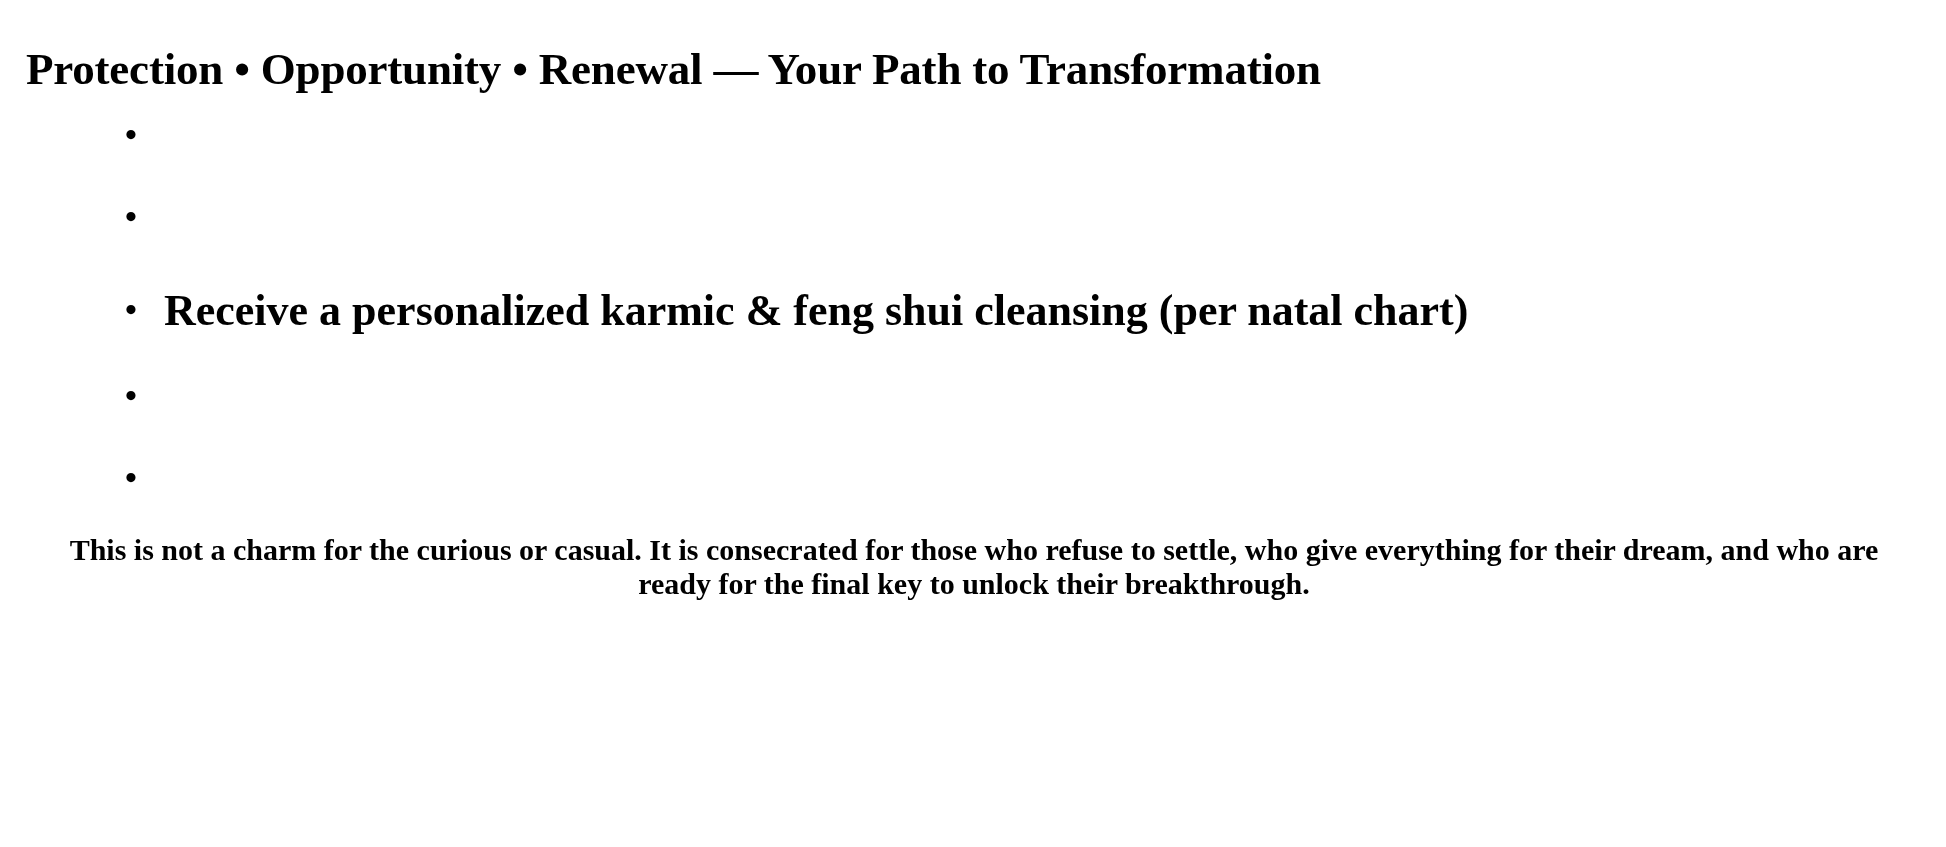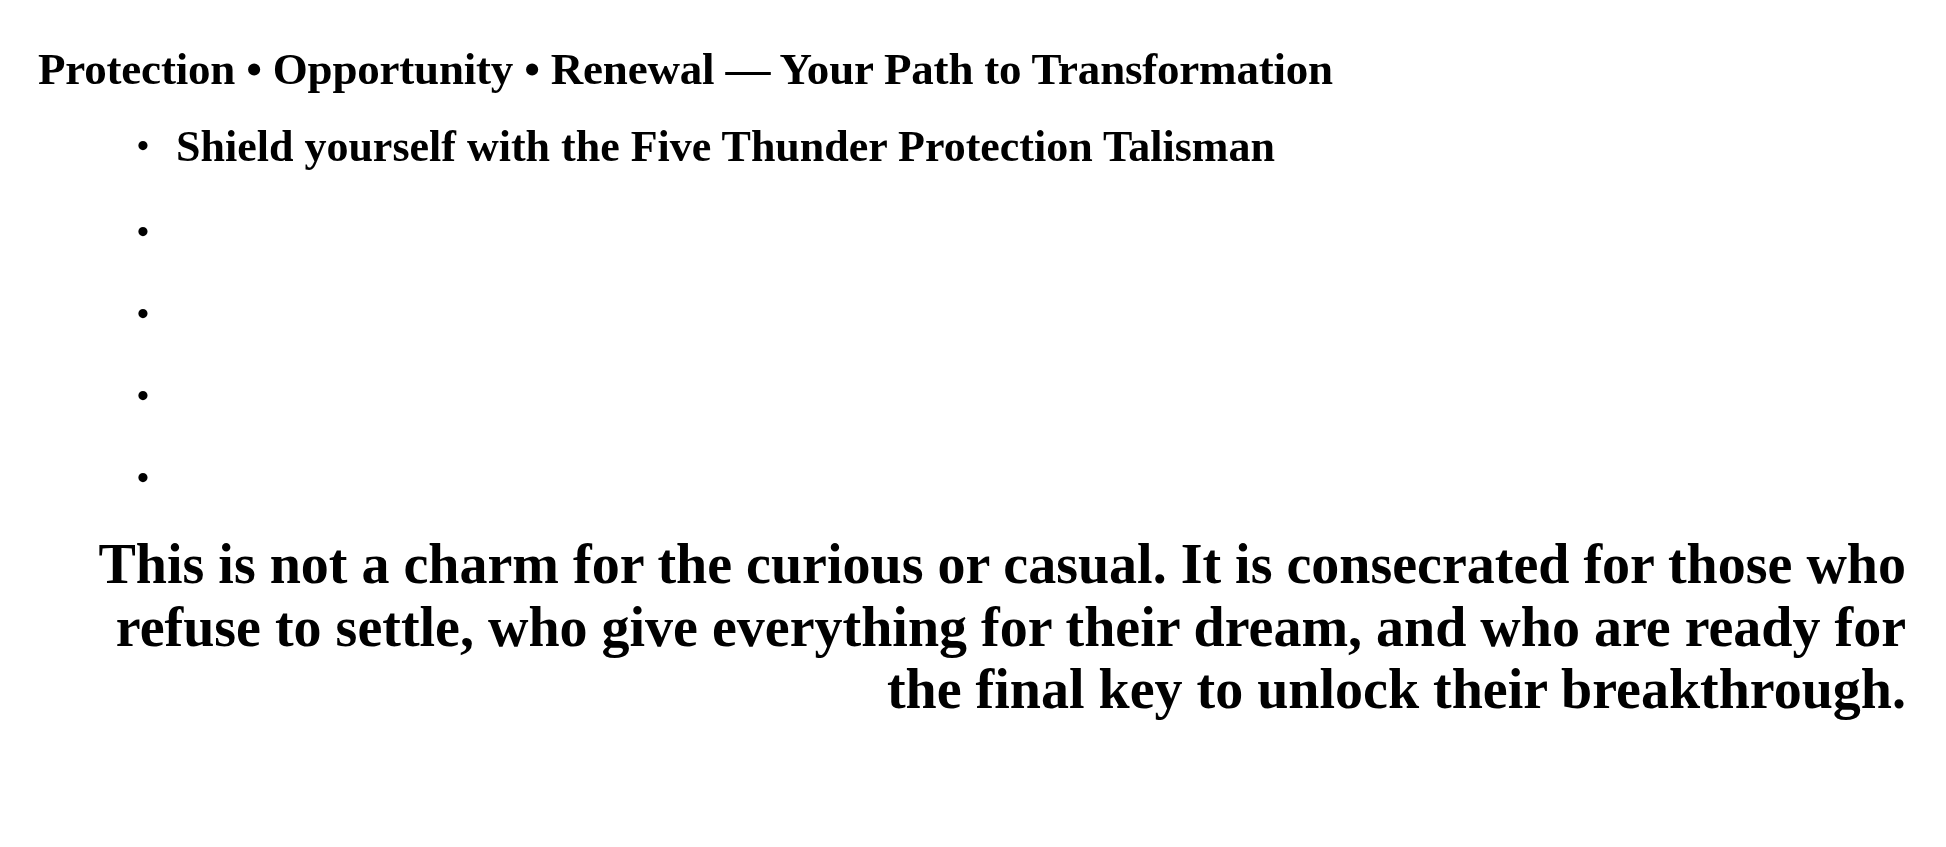--- a/index.html
+++ b/index.html
@@ -11,21 +11,21 @@
     width: 1946px;
     height: 847px;
     font-family: "Liberation Serif", "DejaVu Serif", serif;
     color: #000000;
     overflow: hidden;
   }
   .page {
     box-sizing: border-box;
     width: 1946px;
     height: 847px;
-    padding: 44px 24px 0 38px;
+    padding: 44px 24px 0 26px;
     background: #ffffff;
   }
   .heading {
     font-size: 45px;
     font-weight: bold;
     line-height: 1.15;
     letter-spacing: -0.2px;
     margin: 0 0 26px 0;
     white-space: nowrap;
   }
@@ -53,49 +53,49 @@
     margin-left: 72px;
     font-size: 34px;
     line-height: 1;
     position: relative;
     top: -4px;
   }
   .bullet-text {
     white-space: nowrap;
   }
   .paragraph {
-    font-size: 56px;
+    font-size: 30px;
     font-weight: bold;
     line-height: 1.12;
     margin: 16px;
     padding: 0;
     max-width: 1906px;
-    text-align: right;
+    text-align: center;
   }
 </style>
 </head>
 <body>
 
 <div class="page">
 
   <h1 class="heading">Protection • Opportunity • Renewal — Your Path to Transformation</h1>
 
   <ul class="bullet-list">
 
     <li class="bullet-item">
       <span class="bullet-marker">•</span>
-      <span class="bullet-text">Shield yourself with the Five Thunder Protection Talisman</span>
     </li>
 
     <li class="bullet-item">
       <span class="bullet-marker">•</span>
     </li>
 
     <li class="bullet-item">
       <span class="bullet-marker">•</span>
+      <span class="bullet-text">Receive a personalized karmic &amp; feng shui cleansing (per natal chart)</span>
     </li>
 
     <li class="bullet-item">
       <span class="bullet-marker">•</span>
     </li>
 
     <li class="bullet-item">
       <span class="bullet-marker">•</span>
     </li>
 

